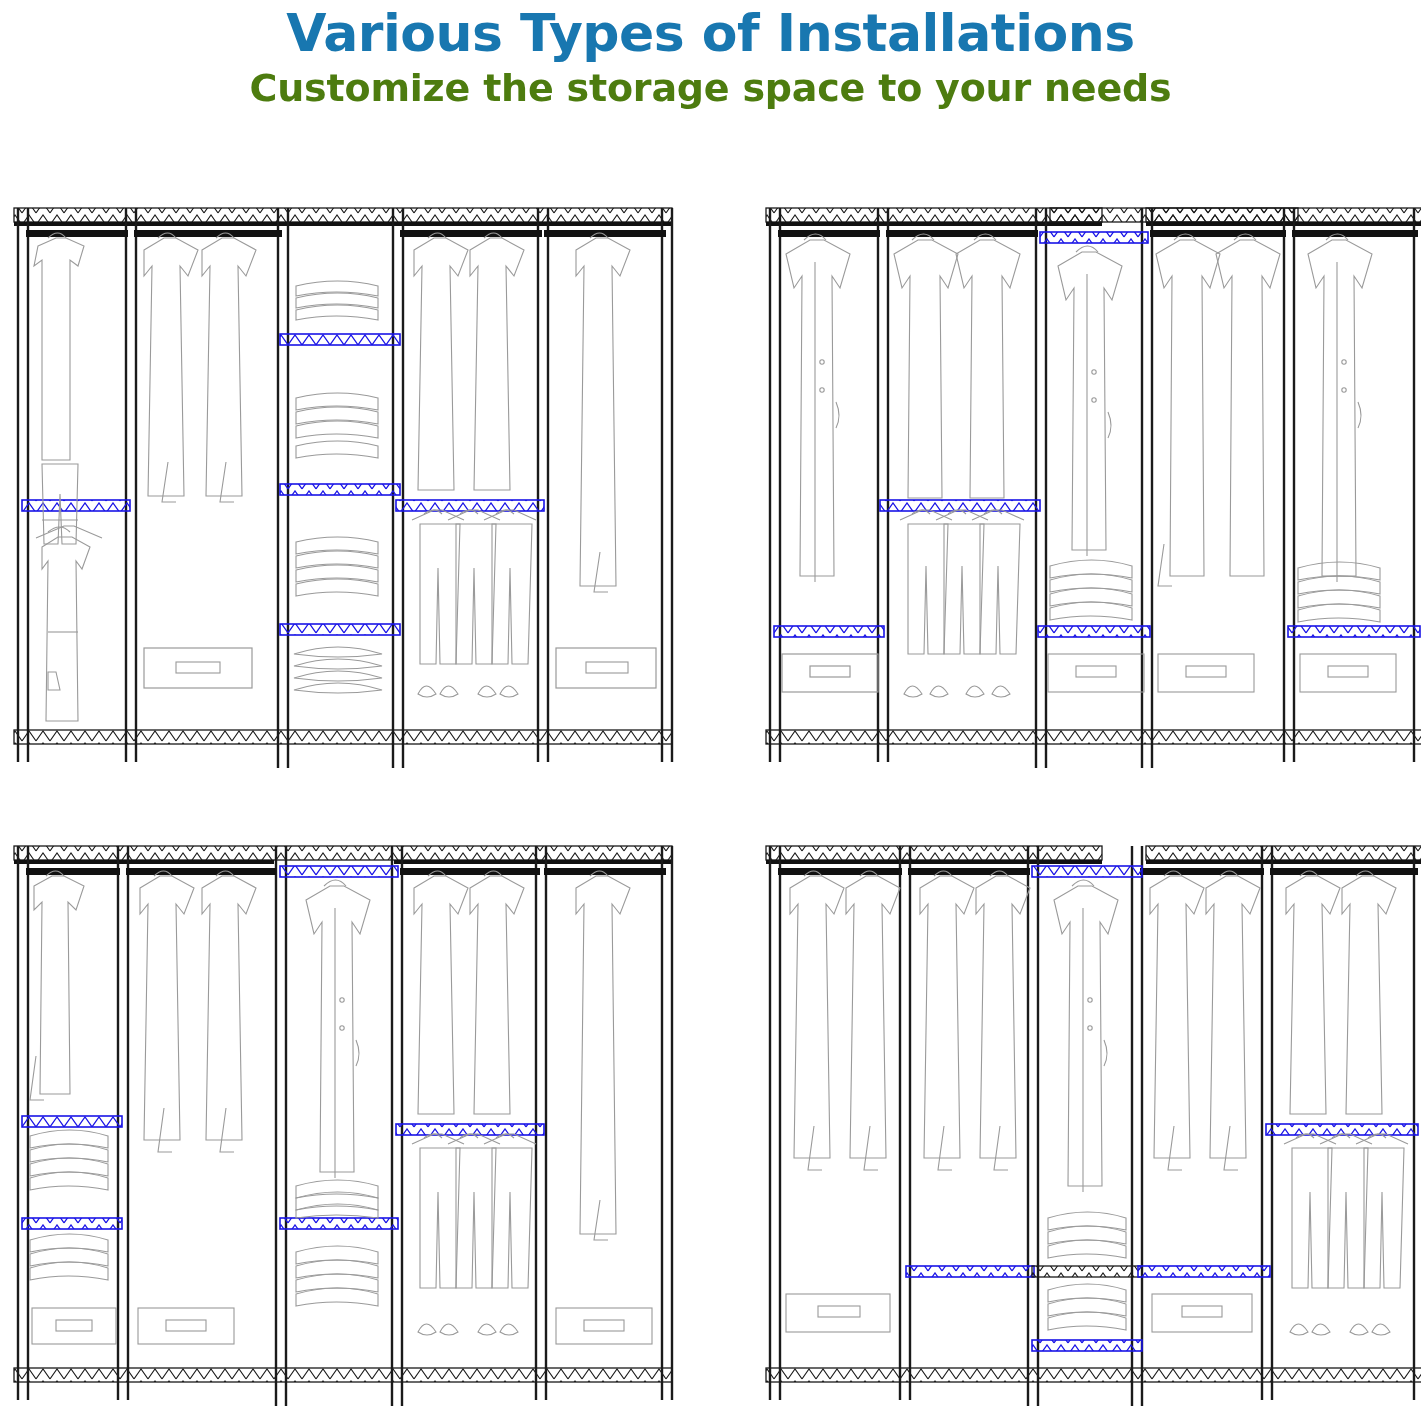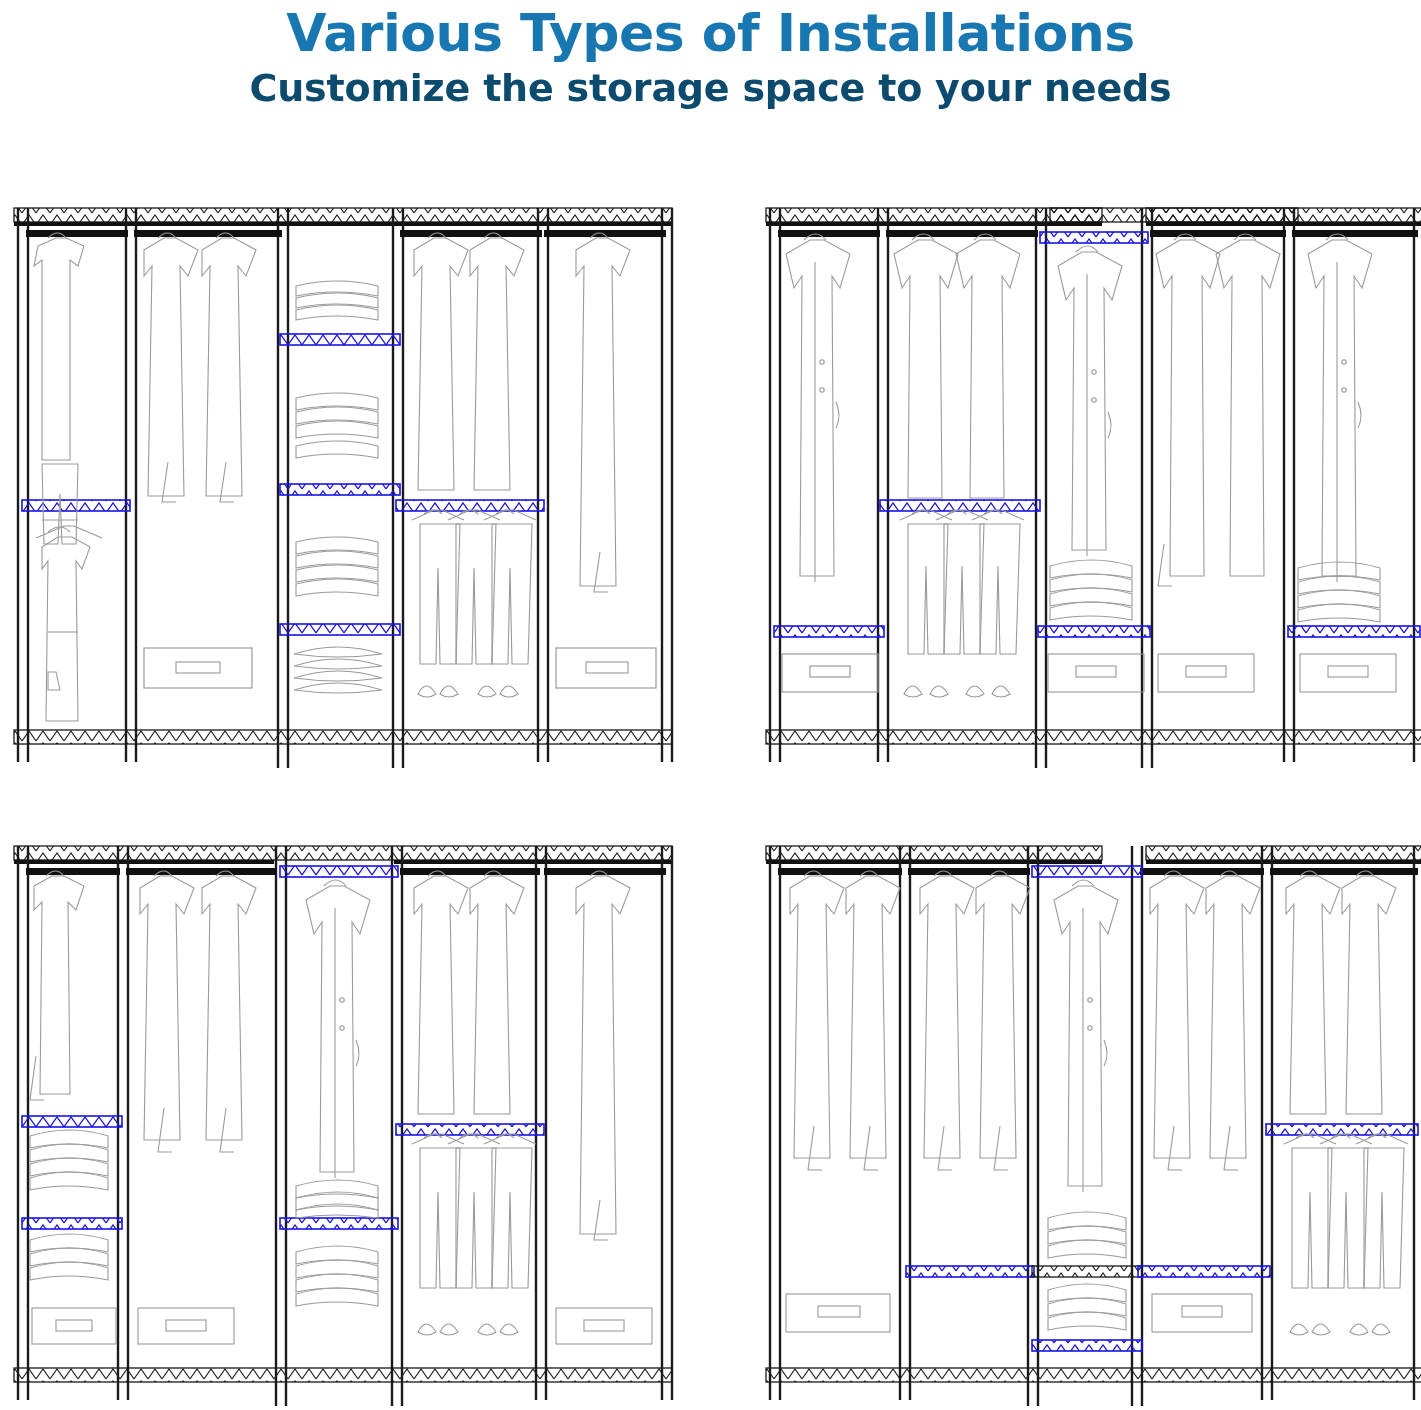--- a/index.html
+++ b/index.html
@@ -25,21 +25,21 @@
   }
   .title {
     color: #1877b0;
     font-size: 52px;
     font-weight: bold;
     letter-spacing: -0.5px;
     line-height: 1.05;
     font-family: "DejaVu Sans", sans-serif;
   }
   .subtitle {
-    color: #0c4a6e;
+    color: #4d7c0f;
     font-size: 38px;
     font-weight: bold;
     letter-spacing: -0.2px;
     line-height: 1.15;
     margin-top: 6px;
     font-family: "DejaVu Sans", sans-serif;
   }
   .grid {
     position: absolute;
     top: 180px;

